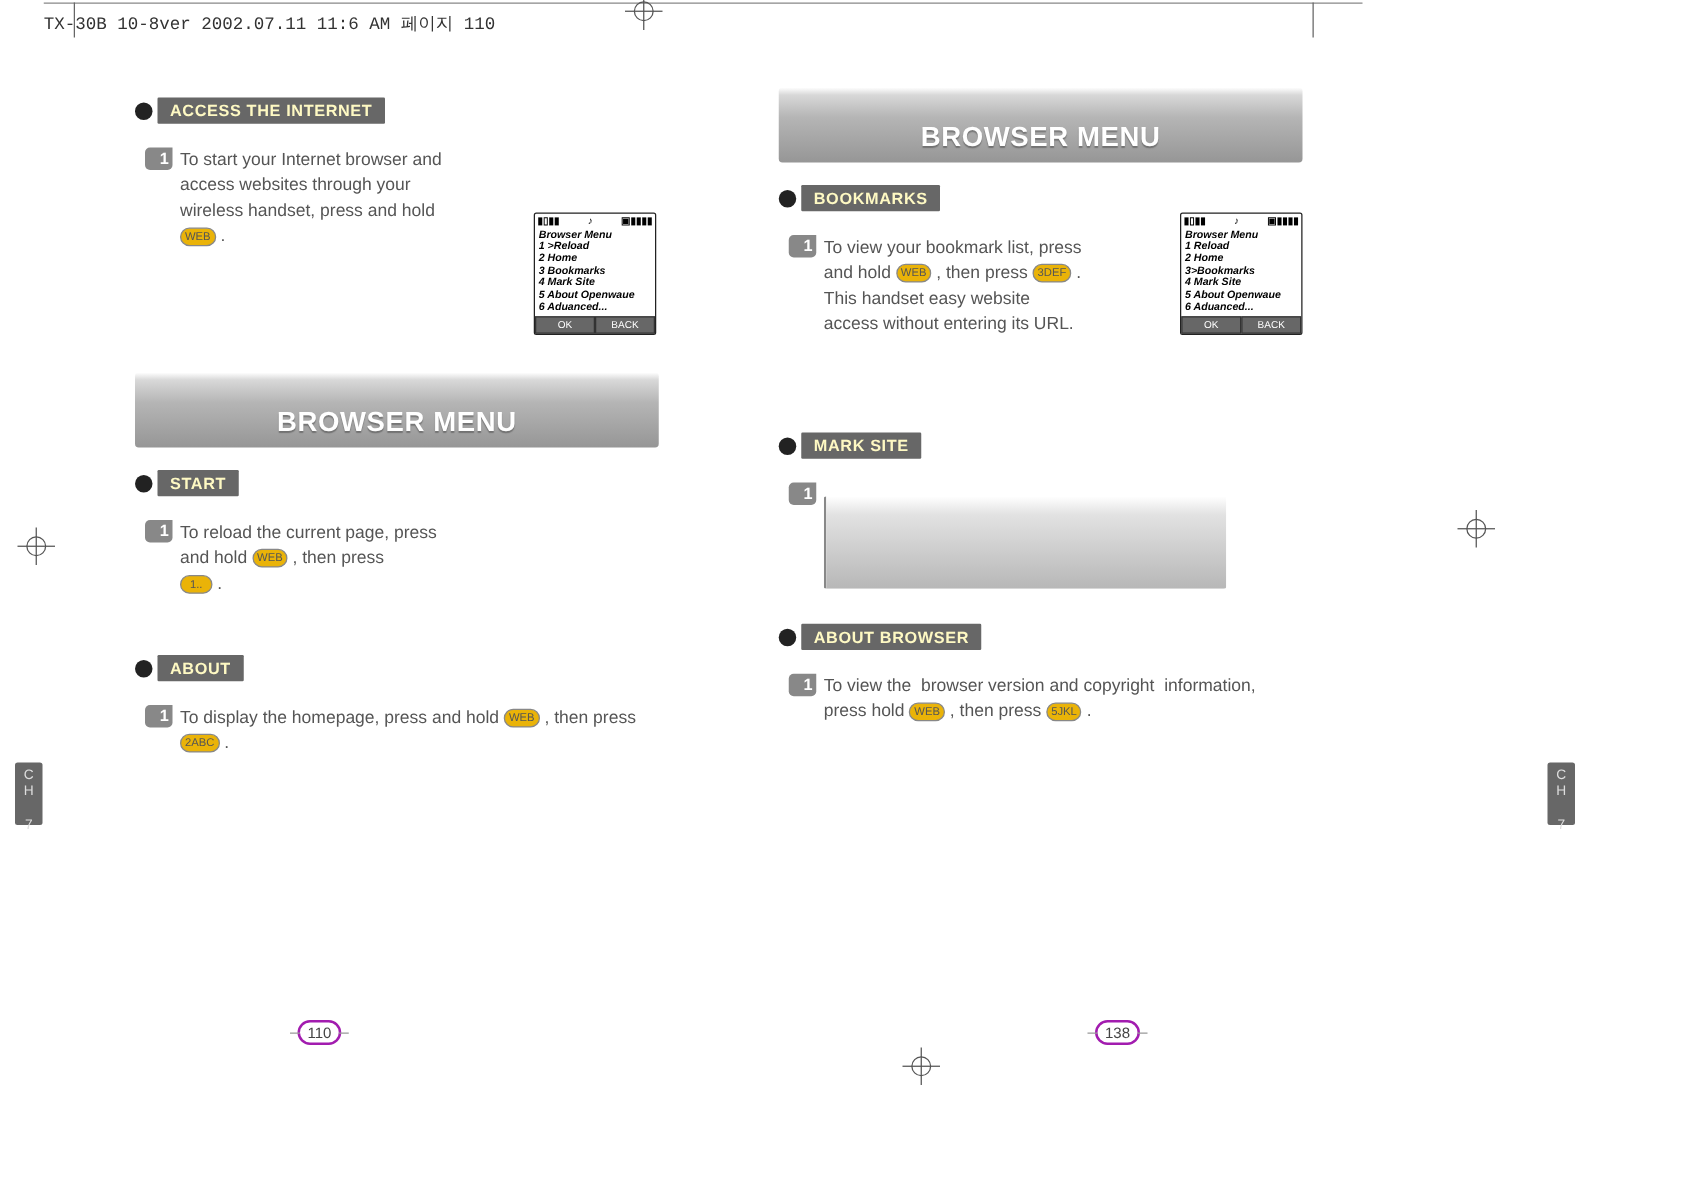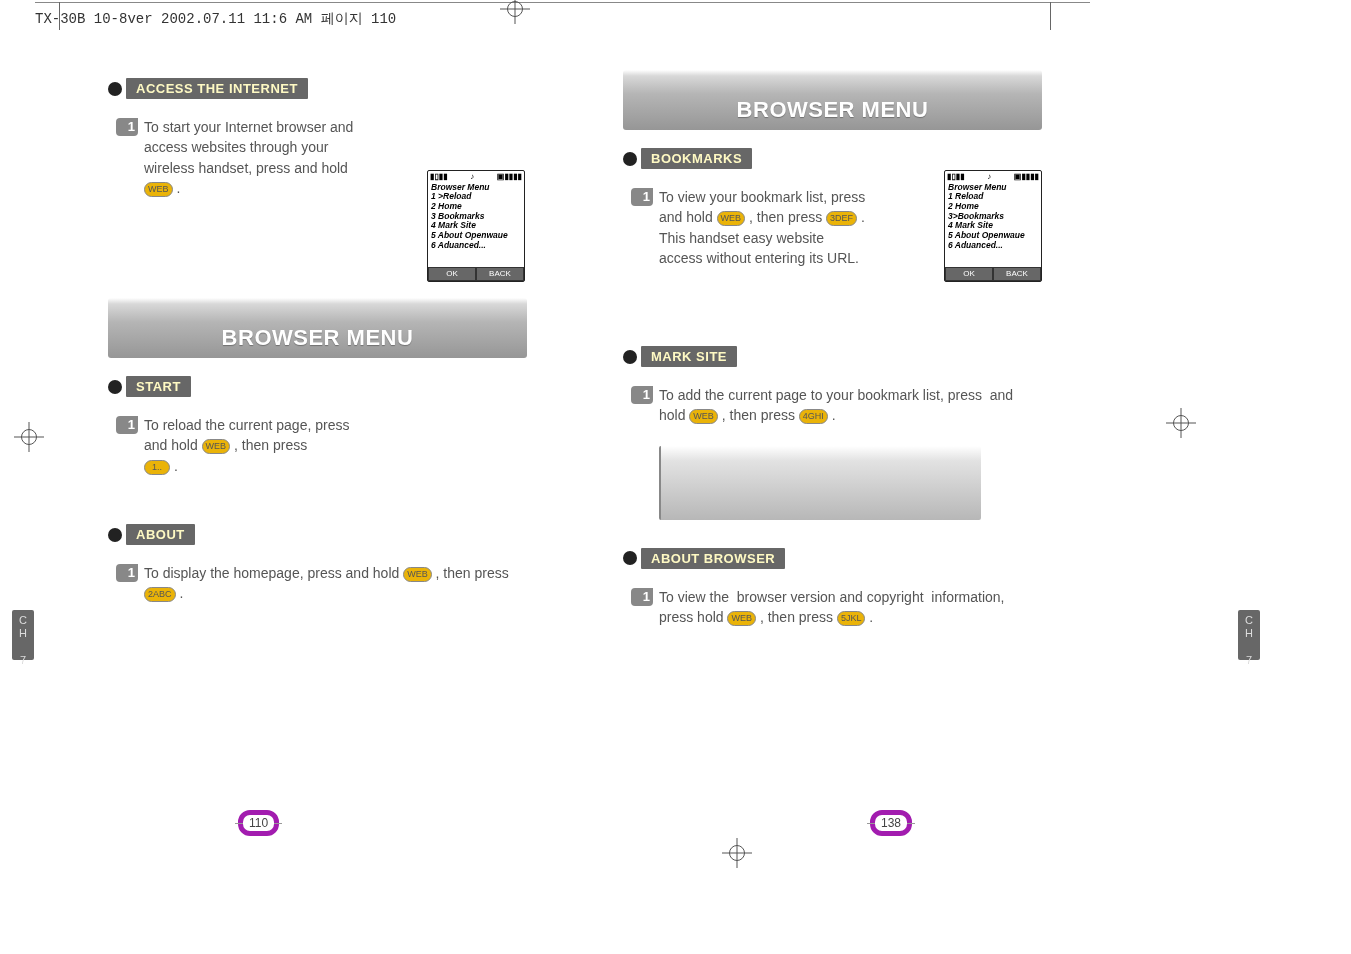--- a/index.html
+++ b/index.html
@@ -192,21 +192,21 @@
   }
   .phone .item{
     padding:0 3px;
     font-weight:bold;
     font-style:italic;
     font-size:8.5px;
     line-height:1.15;
     white-space:nowrap;
   }
   .phone .softkeys{
-    margin-top:16px;
+    margin-top:2px;
     display:flex;
   }
   .phone .sk{
     flex:1;
     background:#676767;
     color:#fff;
     font-size:8px;
     text-align:center;
     border:1px solid #333;
     line-height:12px;
@@ -230,21 +230,21 @@
     border-radius:2px;
   }
   .ch-tab.left { left:-48px; top:580px; }
   .ch-tab.right { right:-170px; top:580px; }
 
   .pagenum {
     position:absolute;
     bottom:4px;
     font-size:12px;
     color:#444;
-    border:5px solid #a21caf;
+    border:2px solid #a21caf;
     border-radius:12px;
     padding:1px 6px;
   }
   .pagenum::before, .pagenum::after{
     content:"";
     position:absolute;
     top:50%;
     width:8px; height:1px;
     background:#999;
   }
@@ -407,25 +407,20 @@
 
     <div style="height:60px"></div>
 
     <div class="sec-label-wrap">
       <div class="sec-label">MARK SITE</div>
     </div>
     <div class="step">
       <div class="badge">
           <span>1</span>
         </div>
-      <span>
-        To add the current page to your bookmark list, press &nbsp;and hold
-        <span class="keyicon">WEB</span> , then press
-        <span class="keyicon">4GHI</span> .
-      </span>
     </div>
 
     <div class="grey-block"></div>
 
     <div class="sec-label-wrap">
       <div class="sec-label">ABOUT BROWSER</div>
     </div>
     <div class="step">
       <div class="badge">
           <span>1</span>

